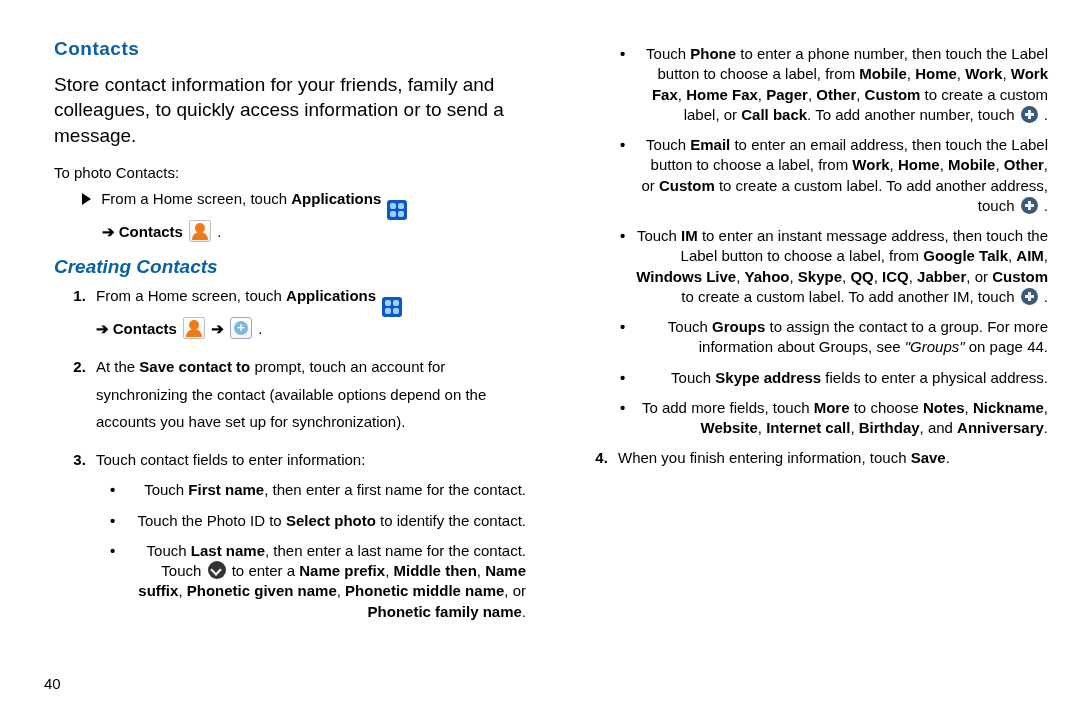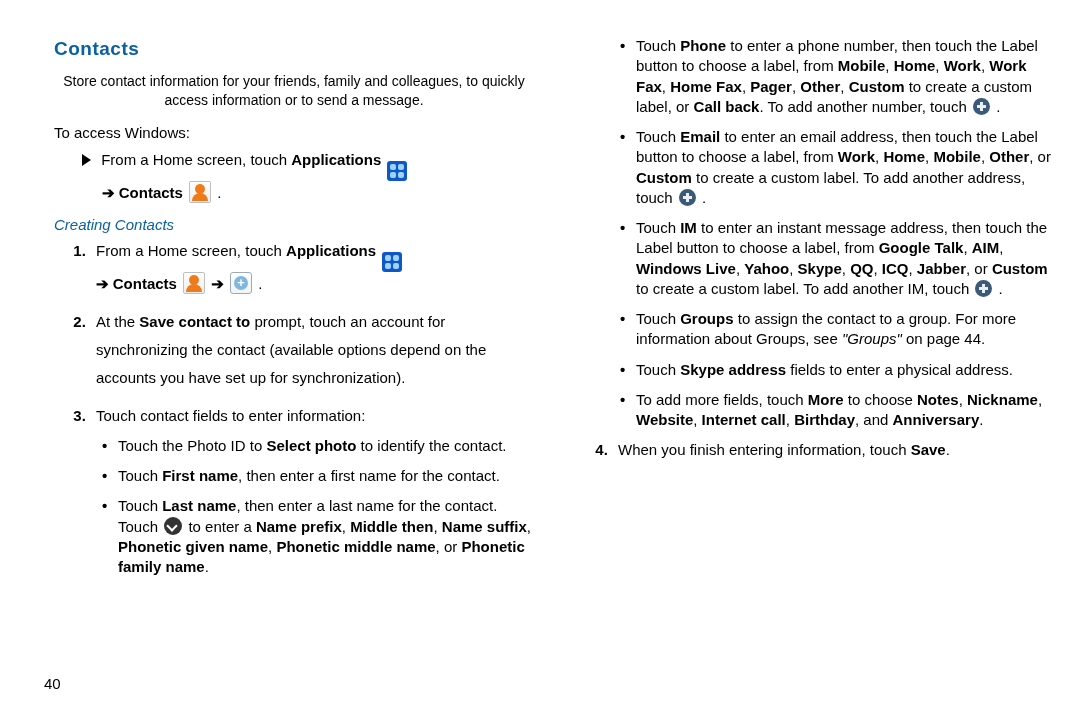--- a/index.html
+++ b/index.html
@@ -28,31 +28,31 @@
     color:#0861a5;
     font-family:Arial,Helvetica,sans-serif;
     font-weight:900;
     font-size:19px;
     margin:0 0 10px 0;
     letter-spacing:.5px;
   }
   h2.sub{
     color:#0861a5;
     font-style:italic;
-    font-weight:400;
-    font-size:15px;
+    font-weight:700;
+    font-size:19px;
     margin:12px 0 6px 0;
   }
   p{margin:4px 0 8px 0;}
-  .intro{font-size:14px;margin:2px 0 14px 0;line-height:1.35;text-align:center;}
+  .intro{font-size:19px;margin:2px 0 14px 0;line-height:1.35;}
   .lead{margin:2px 0 6px 0;}
   ol.steps{list-style:decimal;margin:2px 0 0 36px;padding:0;}
   ol.steps>li{margin:0 0 14px 0;padding-left:6px;}
   ol.steps>li::marker{font-weight:bold;}
-  ul.bul,ul.inner{list-style:none;margin:0;padding:0;}
+  ul.bul,ul.inner{list-style:none;margin:8px;padding:0;text-align:right;}
   ul.bul>li{position:relative;padding-left:22px;margin:0 0 10px 0;}
   ul.bul>li:before{content:"•";position:absolute;left:6px;top:0;font-weight:bold;}
   ul.inner{margin-top:6px;}
   ul.inner>li{position:relative;padding-left:22px;margin:0 0 10px 0;font-family:Arial,Helvetica,sans-serif;}
   ul.inner>li:before{content:"•";position:absolute;left:6px;top:0;font-weight:bold;}
   .tight{font-family:"Arial Narrow",Arial,sans-serif;font-stretch:condensed;letter-spacing:0;}
   strong{font-weight:700;}
   em.ref{font-style:italic;}
   .arrow{font-weight:700;}
   .tri{display:inline-block;width:0;height:0;border-top:6px solid transparent;border-bottom:6px solid transparent;border-left:9px solid #000;vertical-align:-1px;margin:0 6px 0 28px;}
@@ -76,21 +76,21 @@
   .vmid{vertical-align:-3px;}
 </style>
 </head>
 <body>
 
 <div class="page">
 
   <div class="col">
     <h1 class="section">Contacts</h1>
     <p class="intro">Store contact information for your friends, family and colleagues, to quickly access information or to send a message.</p>
-    <p class="lead">To access Windows:</p>
+    <p class="lead">To photo Contacts:</p>
     <p style="margin-left:0;">
       <span class="tri"></span>
       <span>From a Home screen, touch </span>
       <strong>Applications</strong>
       <span class="ic ic-app">
           <span></span>
           <span></span>
           <span></span>
           <span></span>
         </span><br>
@@ -123,24 +123,24 @@
       </li>
       <li style="line-height:1.85;">
         <span>At the </span>
         <strong>Save contact to</strong>
         <span> prompt, touch an account for synchronizing the contact (available options depend on the accounts you have set up for synchronization).</span>
       </li>
       <li>
         <span>Touch contact fields to enter information:</span>
         <ul class="inner tight" style="margin-top:10px;">
           <li>
-            <span>Touch the Photo ID to </span><strong>Select photo</strong><span> to identify the contact.</span>
+            <span>Touch </span><strong>First name</strong><span>, then enter a first name for the contact.</span>
           </li>
           <li>
-            <span>Touch </span><strong>First name</strong><span>, then enter a first name for the contact.</span>
+            <span>Touch the Photo ID to </span><strong>Select photo</strong><span> to identify the contact.</span>
           </li>
           <li>
             <span>Touch </span><strong>Last name</strong><span>, then enter a last name for the contact. Touch </span>
             <span class="ic ic-chev vmid"></span>
             <span> to enter a </span><strong>Name prefix</strong><span>, </span><strong>Middle then</strong><span>, </span><strong>Name suffix</strong><span>, </span><strong>Phonetic given name</strong><span>, </span><strong>Phonetic middle name</strong><span>, or </span><strong>Phonetic family name</strong><span>.</span>
           </li>
         </ul>
       </li>
     </ol>
   </div>

